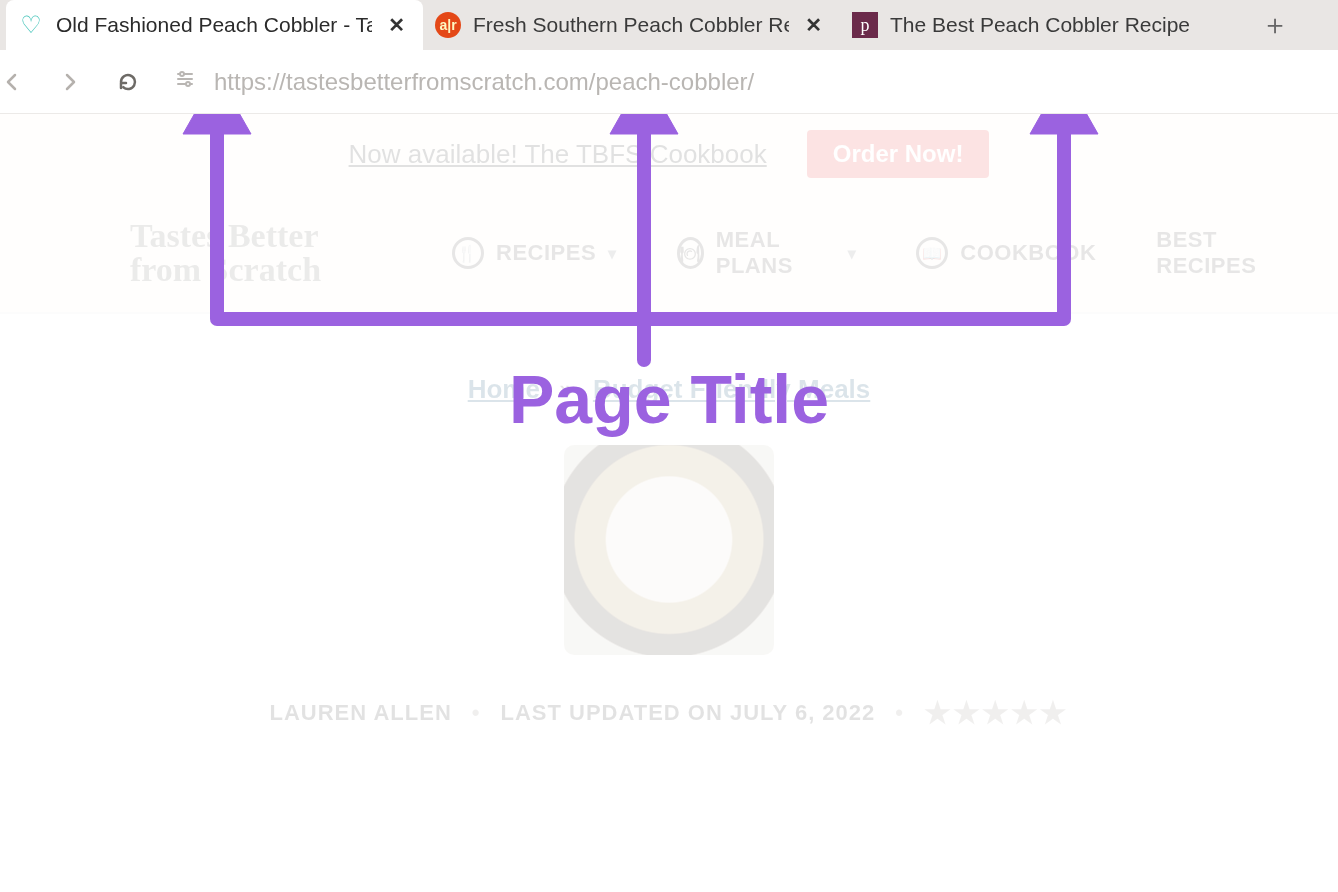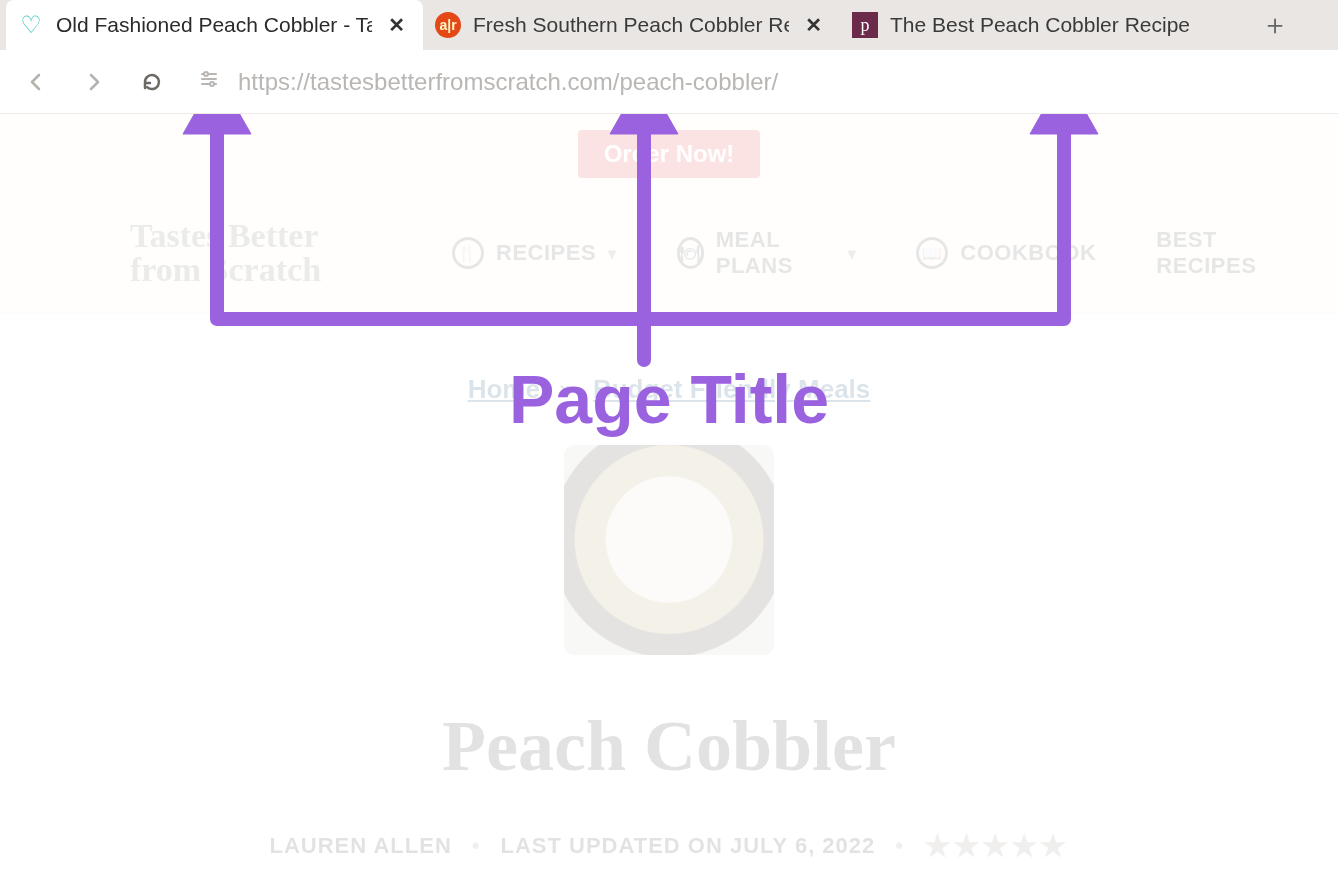--- a/index.html
+++ b/index.html
@@ -8,21 +8,21 @@
   
   .tab-strip { display: flex; align-items: center; height: 50px; background: #e9e6e4; padding-left: 6px; }
   .tab { display: flex; align-items: center; height: 50px; padding: 0 14px 0 12px; background: #e9e6e4; gap: 12px; font-size: 21px; color: #2b2b2b; cursor: pointer; max-width: 420px; overflow: hidden; white-space: nowrap; }
   .tab.active { background: #ffffff; border-top-left-radius: 8px; border-top-right-radius: 8px; }
   .tab.inactive { color: #3a3a3a; }
   .tab .label { overflow: hidden; text-overflow: clip; white-space: nowrap; flex: 1 1 auto; }
   .favicon { width: 26px; height: 26px; display: inline-flex; align-items: center; justify-content: center; flex: 0 0 26px; }
   .close-x { font-size: 20px; font-weight: bold; color:#333; flex: 0 0 auto; padding: 0 4px; }
   .new-tab { width: 50px; display: flex; align-items: center; justify-content: center; font-size: 28px; color:#666; }
 
-  .toolbar { display: flex; align-items: center; height: 64px; background: #ffffff; border-bottom: 1px solid #eceae8; padding-left: 24px; gap: 34px; }
+  .toolbar { display: flex; align-items: center; height: 64px; background: #ffffff; border-bottom: 1px solid #eceae8; gap: 34px; }
   .nav-arrow { width: 24px; height: 24px; display:inline-flex; align-items:center; justify-content:center; color:#b5b1ad; }
   .refresh { color:#6d6a66; }
   .url-bar { display:flex; align-items:center; gap:18px; flex:1; font-size: 24px; color:#b9b6b3; }
   .url-secure { color:#b9b6b3; }
 
   
   .page { position: relative; height: 778px; }
   .faded { opacity: 0.14; }
 
   .promo-bar { height: 80px; background: #fffbf6; display:flex; align-items:center; justify-content:center; gap: 40px; }
@@ -107,20 +107,21 @@
         </svg>
     </span>
     <span>https://tastesbetterfromscratch.com/peach-cobbler/</span>
   </div>
 </div>
 
 <div class="page">
 
   <div class="faded">
     <div class="promo-bar">
+      <span class="promo-text">Now available! The TBFS Cookbook</span>
       <span class="promo-btn">Order Now!</span>
     </div>
 
     <div class="site-header">
       <div class="logo">
         <div>Tastes Better</div>
         <div>from Scratch</div>
       </div>
       <div class="main-nav">
         <span class="nav-item">
@@ -143,21 +144,20 @@
       </div>
     </div>
 
     <div class="content">
       <div class="breadcrumb">
         <span class="link">Home</span>
         <span class="sep">»</span>
         <span class="link">Budget Friendly Meals</span>
       </div>
       <div class="dish-img"></div>
-      <h1 class="recipe-title">Peach Cobbler</h1>
       <div class="meta-line">
         <span>LAUREN ALLEN</span>
         <span class="dot">•</span>
         <span>LAST UPDATED ON JULY 6, 2022</span>
         <span class="dot">•</span>
         <span class="stars">★★★★★</span>
       </div>
     </div>
   </div>
 

